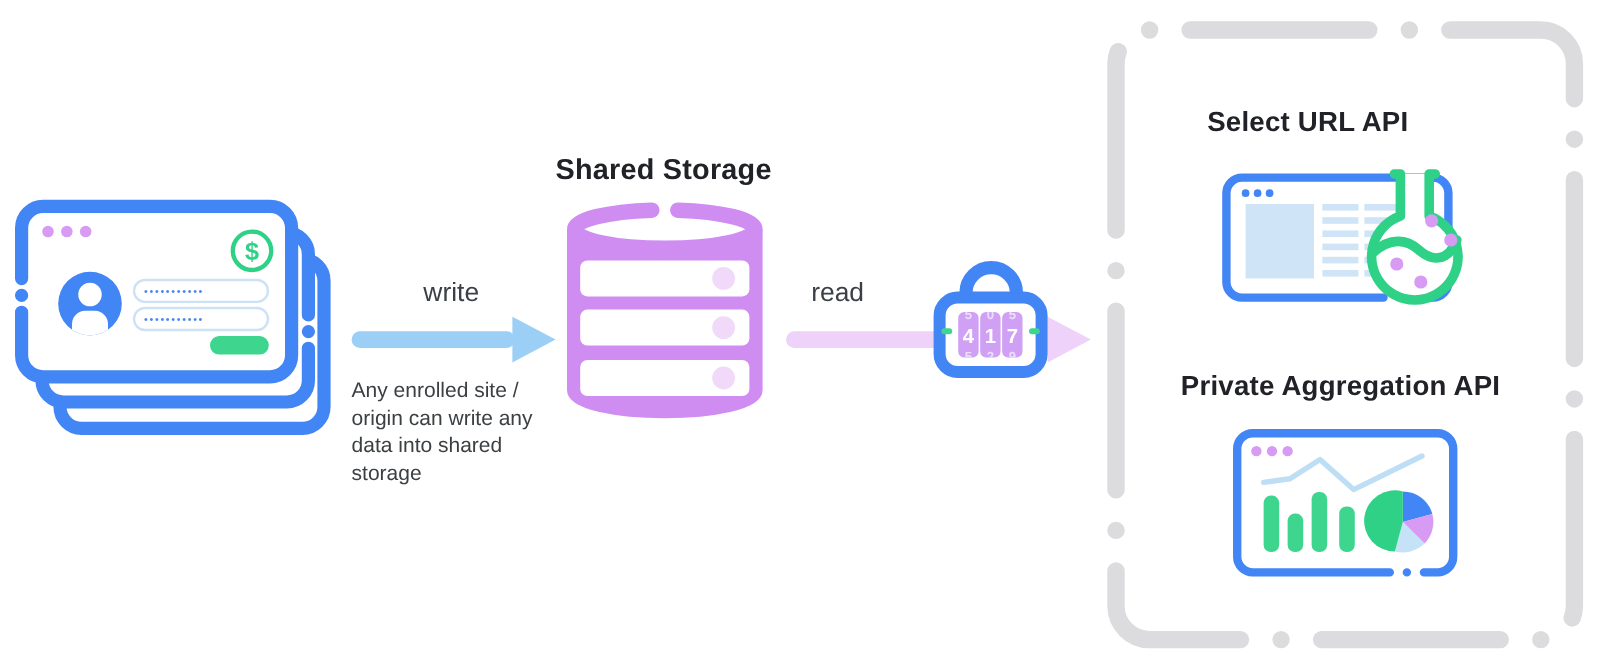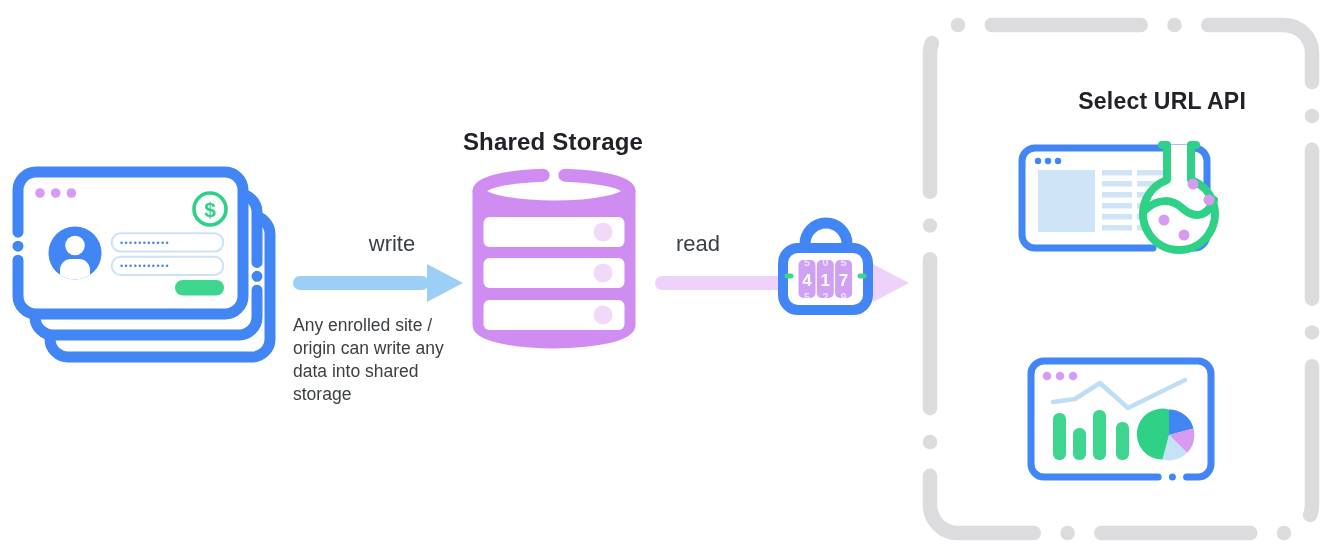--- a/index.html
+++ b/index.html
@@ -4,21 +4,21 @@
 <style>
   html,body{margin:0;padding:0;background:#fff;}
   .canvas{
     position:relative;width:1333px;height:555px;background:#ffffff;overflow:hidden;
     font-family:"Liberation Sans", sans-serif;
   }
   .abs{position:absolute;}
   .flow-label{font-size:22px;color:#3a4045;text-align:center;}
   .flow-desc{font-size:17.5px;line-height:23px;color:#3c4043;}
   .big-title{font-size:24px;font-weight:bold;color:#202227;text-align:center;letter-spacing:.2px;}
-  .api-title{font-size:23px;font-weight:bold;color:#202227;text-align:right;letter-spacing:.2px;}
+  .api-title{font-size:23px;font-weight:bold;color:#202227;text-align:left;letter-spacing:.2px;}
   svg{display:block;}
   svg text{font-family:"Liberation Sans", sans-serif;}
 </style>
 </head>
 <body>
 
 <div class="canvas">
 
   <svg class="abs" style="left:8px;top:163px" width="270" height="205" viewBox="0 0 270 205">
 
@@ -55,21 +55,21 @@
       <text x="112" y="83" font-size="9" letter-spacing="1.4" fill="#4a86f0">•••••••••••</text>
     </g>
     <g>
       <rect x="103.7" y="93.7" width="111.6" height="18.3" rx="9.1" fill="#fff" stroke="#cde2f6" stroke-width="2"></rect>
       <text x="112" y="106.3" font-size="9" letter-spacing="1.4" fill="#4a86f0">•••••••••••</text>
     </g>
 
     <rect x="167" y="117" width="49" height="15.5" rx="7.7" fill="#3ed68f"></rect>
   </svg>
 
-  <div class="abs flow-label" style="left:342px;top:231px;width:100px">write</div>
+  <div class="abs flow-label" style="left:326px;top:231px;width:100px">write</div>
 
   <svg class="abs" style="left:290px;top:262px" width="180" height="42" viewBox="0 0 180 42">
     <rect x="3" y="14" width="136" height="14" rx="7" fill="#9bcff6"></rect>
     <polygon points="137,2 173,21 137,40" fill="#9bcff6"></polygon>
   </svg>
 
   <div class="abs big-title" style="left:433px;top:128px;width:240px">Shared Storage</div>
 
   <div class="abs flow-desc" style="left:293px;top:314px;width:172px">Any enrolled site / origin can write any data into shared storage</div>
 
@@ -159,20 +159,21 @@
       <path d="M 129,74 C 142,62 156,63 166,72 S 190,84 198,64" fill="none" stroke="#2ed185" stroke-width="8" stroke-linecap="round"></path>
       <g fill="#d79bf3">
         <circle cx="177" cy="48" r="5.5"></circle>
           <circle cx="193" cy="64" r="5.5"></circle>
         <circle cx="148" cy="84" r="5.5"></circle>
           <circle cx="168" cy="99" r="5.5"></circle>
       </g>
     </g>
   </svg>
 
+  <div class="abs api-title" style="left:984px;top:308px;width:280px">Private Aggregation API</div>
 
   <svg class="abs" style="left:1026px;top:356px" width="190" height="126" viewBox="0 0 190 126">
     <rect x="5" y="5" width="180" height="116" rx="13" fill="#fff" stroke="#4285f4" stroke-width="7" pathLength="100" stroke-dasharray="52 2.5 0 2.5 43" stroke-linecap="round"></rect>
     <g fill="#d79bf3">
       <circle cx="21" cy="20" r="4.3"></circle>
         <circle cx="34" cy="20" r="4.3"></circle>
         <circle cx="47" cy="20" r="4.3"></circle>
     </g>
     <polyline points="27,46 49,43 74,27 102,52 159,24" fill="none" stroke="#bedef6" stroke-width="4.5" stroke-linecap="round" stroke-linejoin="round"></polyline>
     <g fill="#3ed68f">

